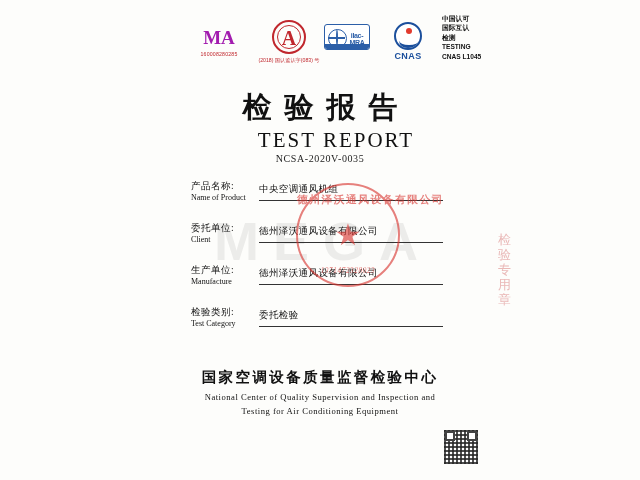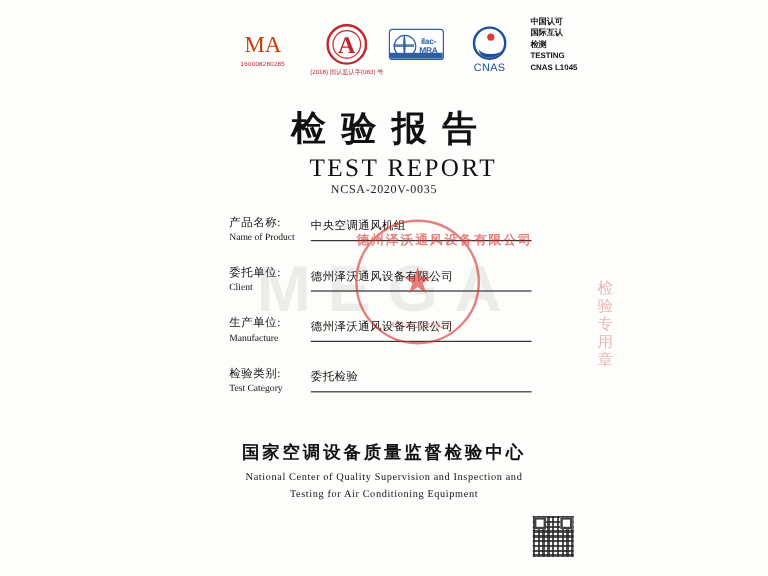--- a/index.html
+++ b/index.html
@@ -34,23 +34,23 @@
   }
   .logo {
     position: absolute;
     text-align: center;
   }
 
   
   .logo-ma { left: 0px; top: 16px; width: 66px; }
   .ma-mark {
     font-family: "Liberation Serif", serif;
-    font-weight: normal;
+    font-weight: bold;
     font-size: 19px;
-    color: #c2410c;
+    color: #a21caf;
     letter-spacing: 0px;
     line-height: 20px;
     position: relative;
     display: inline-block;
   }
   .ma-code {
     font-size: 5.2px;
     color: #c0272d;
     letter-spacing: 0.2px;
     margin-top: 3px;
@@ -165,21 +165,21 @@
   .cnas-circle .dot {
     position: absolute;
     left: 10px; top: 4px;
     width: 6px; height: 6px;
     border-radius: 50%;
     background: #e23b2e;
   }
   .cnas-txt {
     font-family: "Liberation Sans", sans-serif;
     font-size: 9px;
-    font-weight: normal;
+    font-weight: bold;
     color: #1b4f9c;
     letter-spacing: 0.4px;
     margin-top: 1px;
   }
 
   
   .logo-text-block {
     left: 256px; top: 2px; width: 62px;
     text-align: left;
   }

